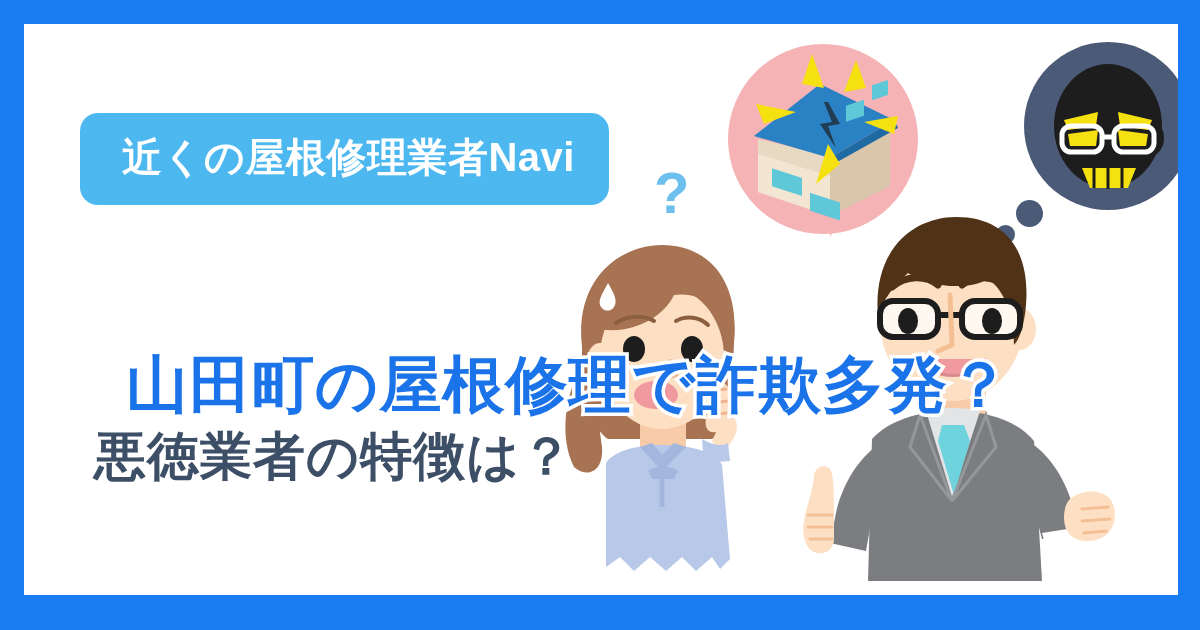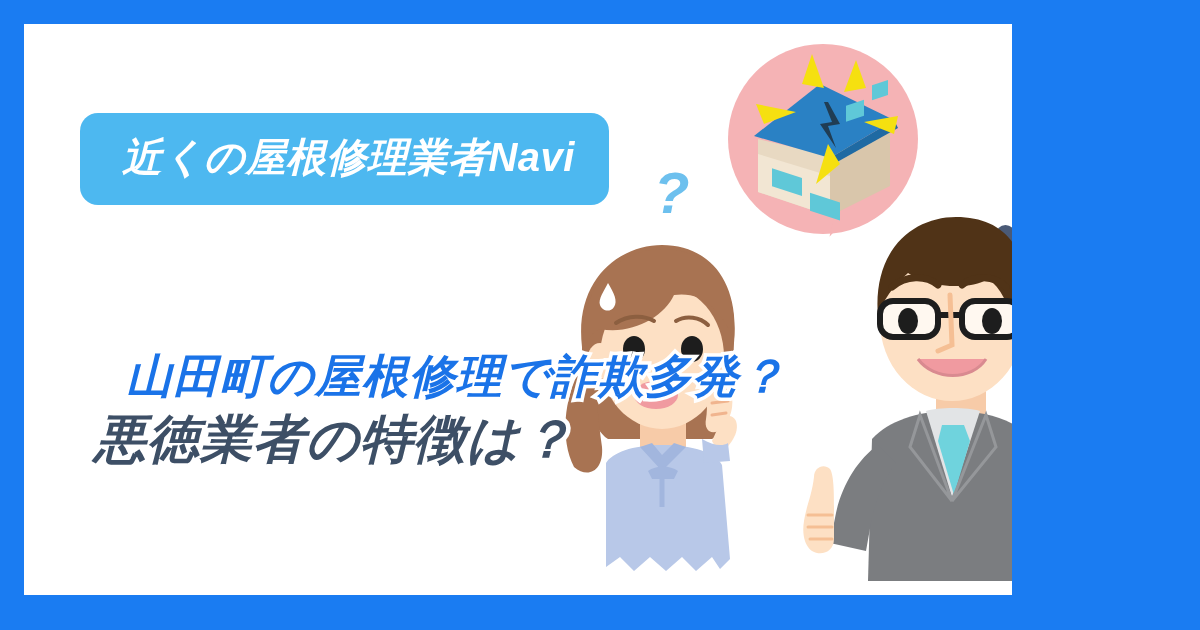--- a/index.html
+++ b/index.html
@@ -21,25 +21,24 @@
     background: #1a7cf2;
     box-sizing: border-box;
     overflow: hidden;
   }
 
   
   #plate {
     position: absolute;
     left: 24px;
     top: 24px;
-    width: 988px;
+    width: 1154px;
     height: 571px;
     background: #ffffff;
     overflow: hidden;
-    font-style: italic;
   }
 
   
   #badge {
     position: absolute;
     left: 56px;
     top: 89px;
     background: #4db8f0;
     border-radius: 18px;
     padding: 17px 34px 21px 42px;
@@ -75,21 +74,21 @@
     width: 820px;
     z-index: 40;
   }
   .hl-line {
     white-space: nowrap;
     font-weight: bold;
     line-height: 1.05;
     letter-spacing: 1px;
   }
   #hl-line1 {
-    font-size: 46px;
+    font-size: 62px;
     color: #1a73e8;
     padding-left: 52px;
     -webkit-text-stroke: 7px #ffffff;
     paint-order: stroke fill;
     text-shadow:
       0 0 3px #ffffff, 0 0 3px #ffffff;
   }
   #hl-line2 {
     font-size: 52px;
     color: #3d4f66;

